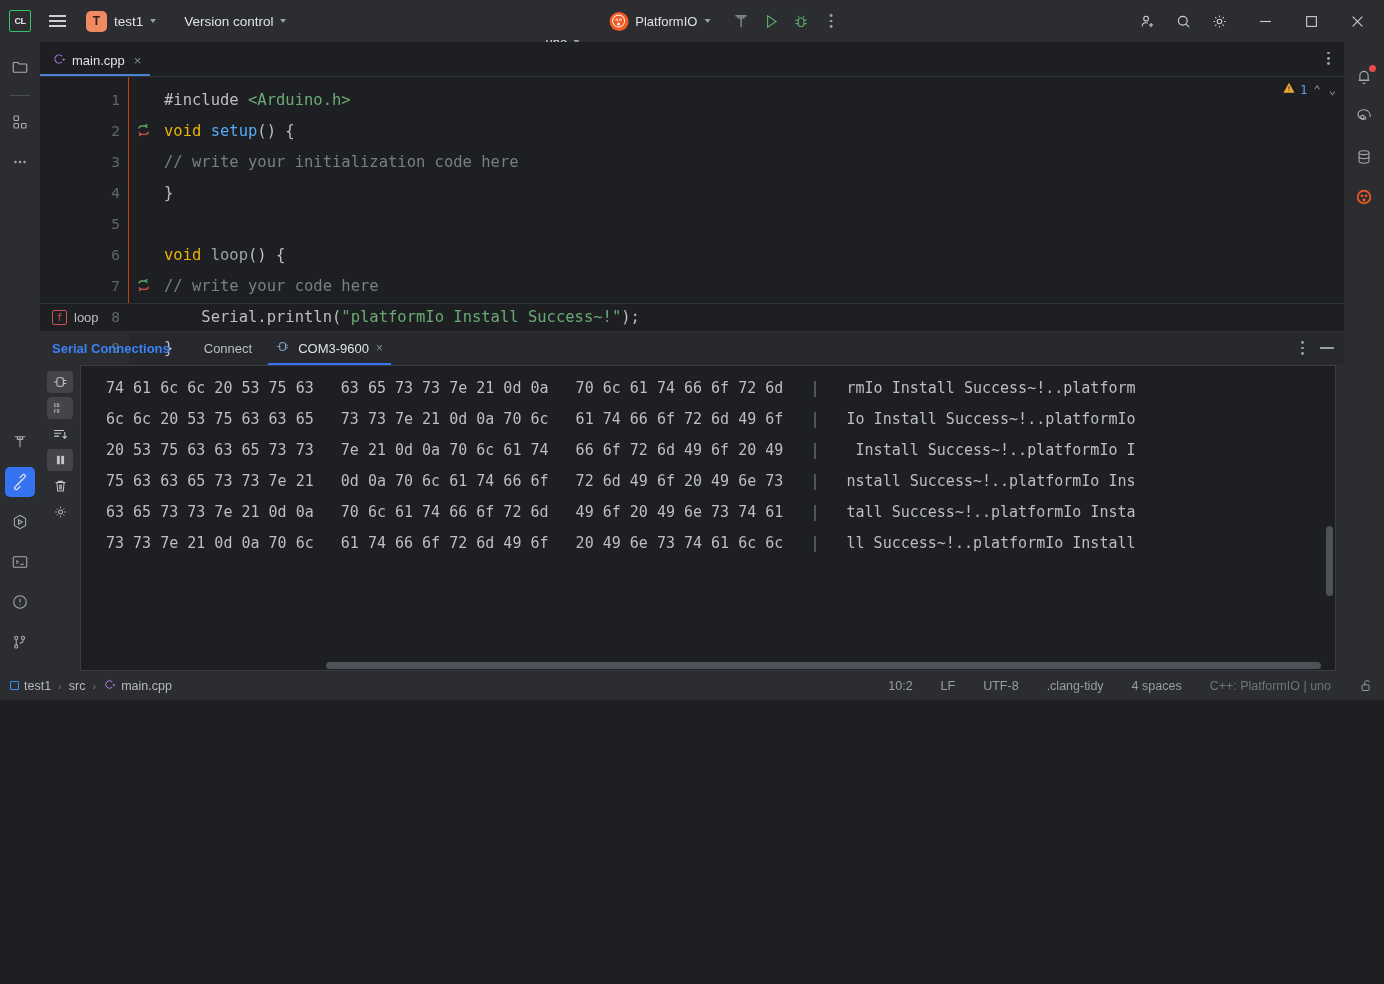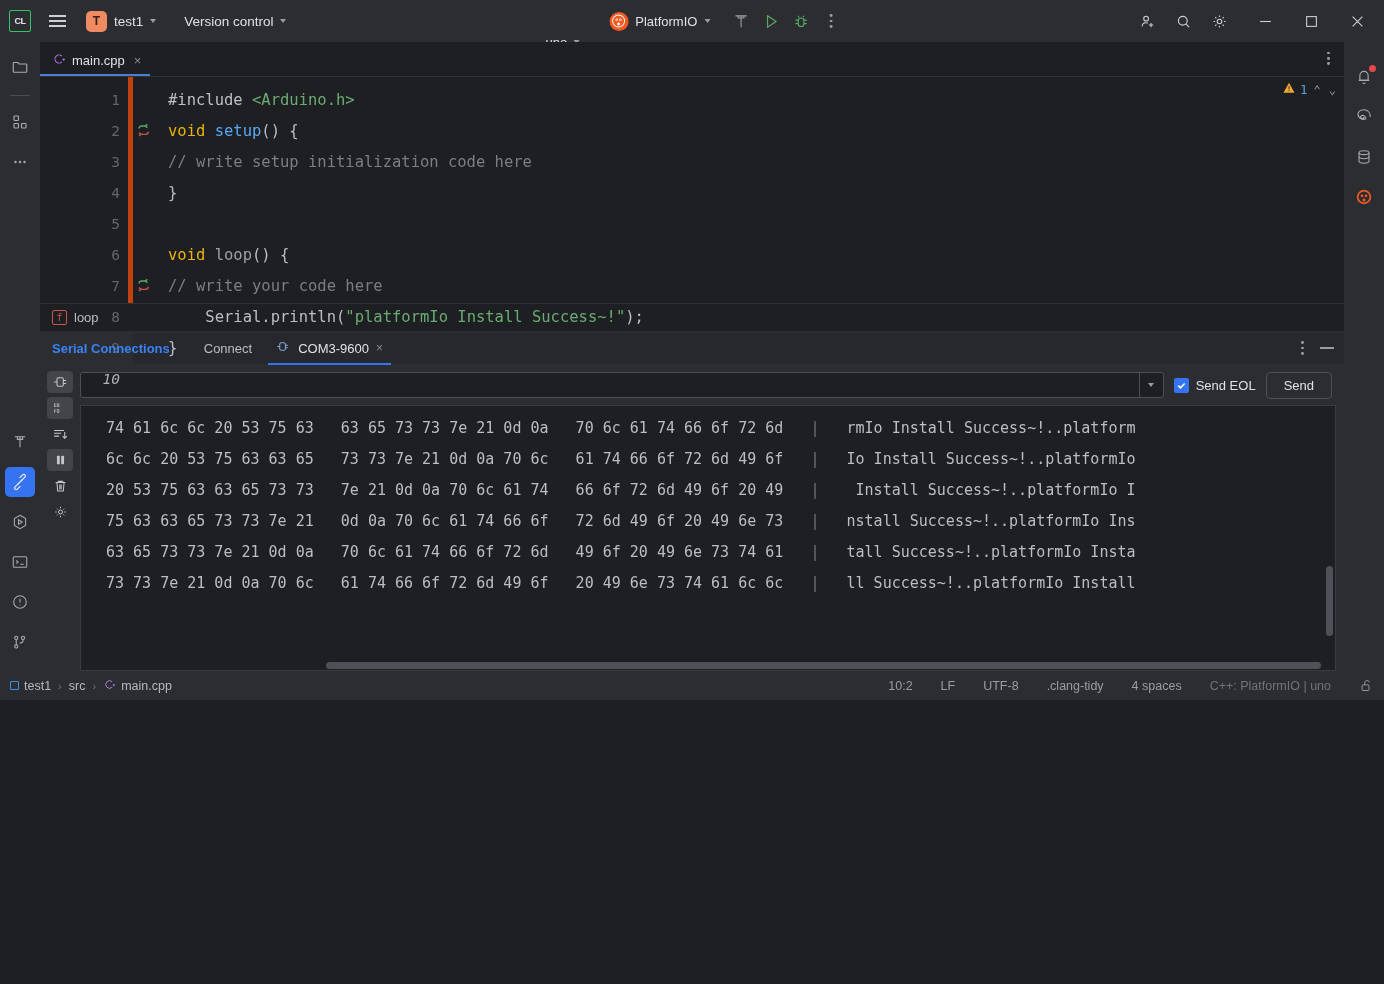--- a/index.html
+++ b/index.html
@@ -94,21 +94,21 @@
   .editor-wrap { flex: 1; display: flex; position: relative; min-height: 0; background:#1e1f22;
                  border-top: 1px solid #303336; }
   .gutter { width: 88px; min-width: 88px; background:#1e1f22; position: relative;
             font-family: "DejaVu Sans Mono", monospace; font-size: 14.5px; padding-top: 8px; }
   .gline { height: 31px; line-height: 31px; color:#636669; text-align: right; padding-right: 8px;
            position: relative; }
   .gline.cur { color: #aeb0b3; font-style: italic; }
   .gmark { position:absolute; right: -26px; top: 0; height: 31px; width: 24px; }
   .gmark svg { width: 20px; height: 20px; margin-top: 5px; }
   .code-area { flex: 1; padding-top: 8px; font-family: "DejaVu Sans Mono", monospace;
-               font-size: 15.5px; position: relative; border-left: 5px solid #c2410c; }
+               font-size: 15.5px; position: relative; border-left: 1px solid #c2410c; }
   .cline { height: 31px; line-height: 31px; padding-left: 35px; white-space: pre; }
   .cline.cur { background: #26282e; }
   .kw { color:#eab308; }
   .fn { color:#56a8f5; }
   .fnd { color:#9da0a8; }
   .str { color:#6aab73; }
   .num { color:#2aacb8; }
   .cmt { color:#7a7e85; }
   .pp { color:#bcbec4; }
   .inc { color:#6aab73; }
@@ -410,21 +410,21 @@
             </span>
           </div>
           <div class="gline">8</div>
           <div class="gline">9</div>
           <div class="gline cur">10</div>
         </div>
 
         <div class="code-area">
           <div class="cline"><span class="pp">#include</span> <span class="inc">&lt;Arduino.h&gt;</span></div>
           <div class="cline"><span class="kw">void</span> <span class="fn">setup</span><span class="plain">() {</span></div>
-          <div class="cline"><span class="cmt">// write setup initialization code here</span></div>
+          <div class="cline"><span class="cmt">// write your initialization code here</span></div>
           <div class="cline"><span class="plain">}</span></div>
           <div class="cline"></div>
           <div class="cline"><span class="kw">void</span> <span class="fnd">loop</span><span class="plain">() {</span></div>
           <div class="cline"><span class="cmt">// write your code here</span></div>
           <div class="cline"><span class="plain">    Serial.println(</span><span class="str">"platformIo Install Success~!"</span><span class="plain">);</span></div>
           <div class="cline cur"><span class="plain">}</span></div>
 
           <div class="warn-ind">
             <span>
               <svg viewBox="0 0 24 24" fill="#f0a732">
@@ -505,37 +505,20 @@
             </div>
             <div class="prail-icon">
               <svg viewBox="0 0 24 20" fill="none" stroke="#c4c6ca" stroke-width="1.4">
                 <circle cx="12" cy="10" r="2.8"></circle>
                 <path d="M12 2.6v2M12 17.4v-2M19.4 10h-2M6.6 10h-2M17.2 5.2l-1.4 1.4M8.2 13.4L6.8 14.8M17.2 14.8l-1.4-1.4M8.2 6.6L6.8 5.2"></path>
               </svg>
             </div>
           </div>
 
           <div class="panel-main">
-            <div class="send-row">
-              <div class="cmd-input">
-                <input value="" placeholder="" style="">
-                <div class="cmd-drop">
-                  <span class="chev"></span>
-                </div>
-              </div>
-              <div class="eol-wrap">
-                <span class="cbox">
-                  <svg viewBox="0 0 12 12" fill="none" stroke="#fff" stroke-width="1.8">
-                      <path d="M2.5 6.2l2.3 2.3L9.5 3.8"></path>
-                    </svg>
-                </span>
-                <span class="eol-label">Send EOL</span>
-              </div>
-              <button class="send-btn">Send</button>
-            </div>
 
             <div class="hexview">
               <div class="hexrows">
                 <div class="hexrow"><span>74 61 6c 6c 20 53 75 63   63 65 73 73 7e 21 0d 0a   70 6c 61 74 66 6f 72 6d</span><span class="sep">   |   </span><span class="ascii">rmIo Install Success~!..platform</span></div>
                 <div class="hexrow"><span>6c 6c 20 53 75 63 63 65   73 73 7e 21 0d 0a 70 6c   61 74 66 6f 72 6d 49 6f</span><span class="sep">   |   </span><span class="ascii">Io Install Success~!..platformIo</span></div>
                 <div class="hexrow"><span>20 53 75 63 63 65 73 73   7e 21 0d 0a 70 6c 61 74   66 6f 72 6d 49 6f 20 49</span><span class="sep">   |   </span><span class="ascii"> Install Success~!..platformIo I</span></div>
                 <div class="hexrow"><span>75 63 63 65 73 73 7e 21   0d 0a 70 6c 61 74 66 6f   72 6d 49 6f 20 49 6e 73</span><span class="sep">   |   </span><span class="ascii">nstall Success~!..platformIo Ins</span></div>
                 <div class="hexrow"><span>63 65 73 73 7e 21 0d 0a   70 6c 61 74 66 6f 72 6d   49 6f 20 49 6e 73 74 61</span><span class="sep">   |   </span><span class="ascii">tall Success~!..platformIo Insta</span></div>
                 <div class="hexrow"><span>73 73 7e 21 0d 0a 70 6c   61 74 66 6f 72 6d 49 6f   20 49 6e 73 74 61 6c 6c</span><span class="sep">   |   </span><span class="ascii">ll Success~!..platformIo Install</span></div>
               </div>

